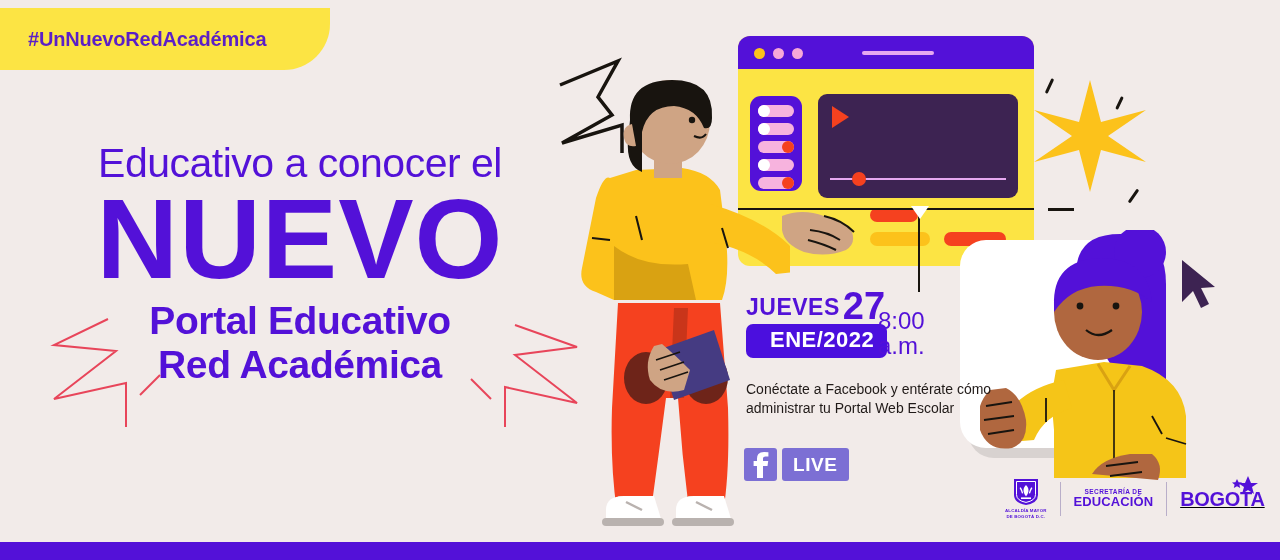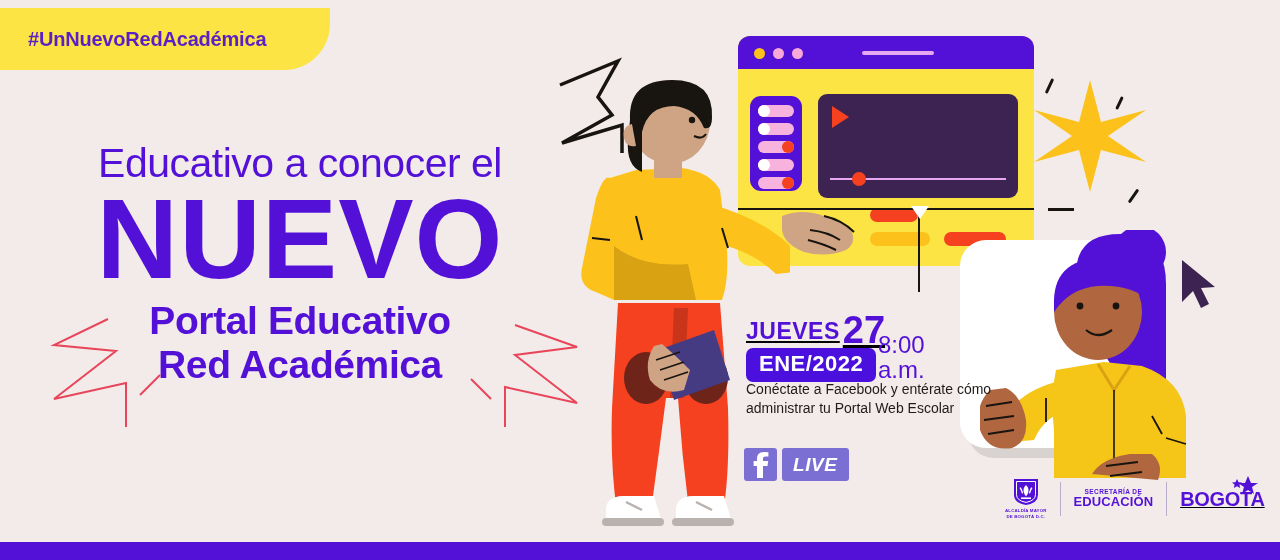--- a/index.html
+++ b/index.html
@@ -164,59 +164,59 @@
   .white-card-shadow {
     position: absolute;
     left: 968px; top: 242px;
     width: 196px; height: 208px;
     background: #d8d2d0;
     border-radius: 26px;
   }
   .cursor-arrow { position: absolute; left: 1178px; top: 250px; }
 
   
-  .date-block { position: absolute; left: 746px; top: 307px; text-decoration: underline; }
+  .date-block { position: absolute; left: 746px; top: 283px; }
   .date-row1 { display: flex; align-items: flex-end; }
   .date-jueves {
     font-size: 23px; font-weight: bold; color: #5311d8;
     letter-spacing: 0.5px; line-height: 1; padding-bottom: 2px;
   }
   .date-day {
     font-size: 38px; font-weight: bold; color: #5311d8;
     line-height: 0.8; margin-left: 3px;
   }
   .date-pill {
     display: inline-block;
     background: #4b0fde;
     color: #ffffff;
     font-size: 22px;
     font-weight: bold;
     letter-spacing: 0.5px;
-    padding: 3px 13px 5px 13px;
+    padding: 3px 13px 5px 24px;
     border-radius: 7px;
     margin-top: 3px;
   }
   .time-block {
     position: absolute;
     left: 132px; top: 18px;
     color: #5311d8;
     font-size: 24px;
     line-height: 1.03;
   }
 
   .desc {
     position: absolute;
     left: 746px; top: 372px;
     width: 250px;
     font-size: 14px;
     color: #201a18;
     line-height: 1.33;
   }
 
-  .fb-live { position: absolute; left: 744px; top: 440px; display: flex; gap: 5px; font-style: italic; }
+  .fb-live { position: absolute; left: 744px; top: 440px; display: flex; gap: 5px; }
   .fb-box {
     width: 33px; height: 33px;
     background: #7c6fd4;
     border-radius: 3px;
     display: flex; align-items: center; justify-content: center;
   }
   .live-box {
     height: 33px;
     background: #7c6fd4;
     border-radius: 3px;

